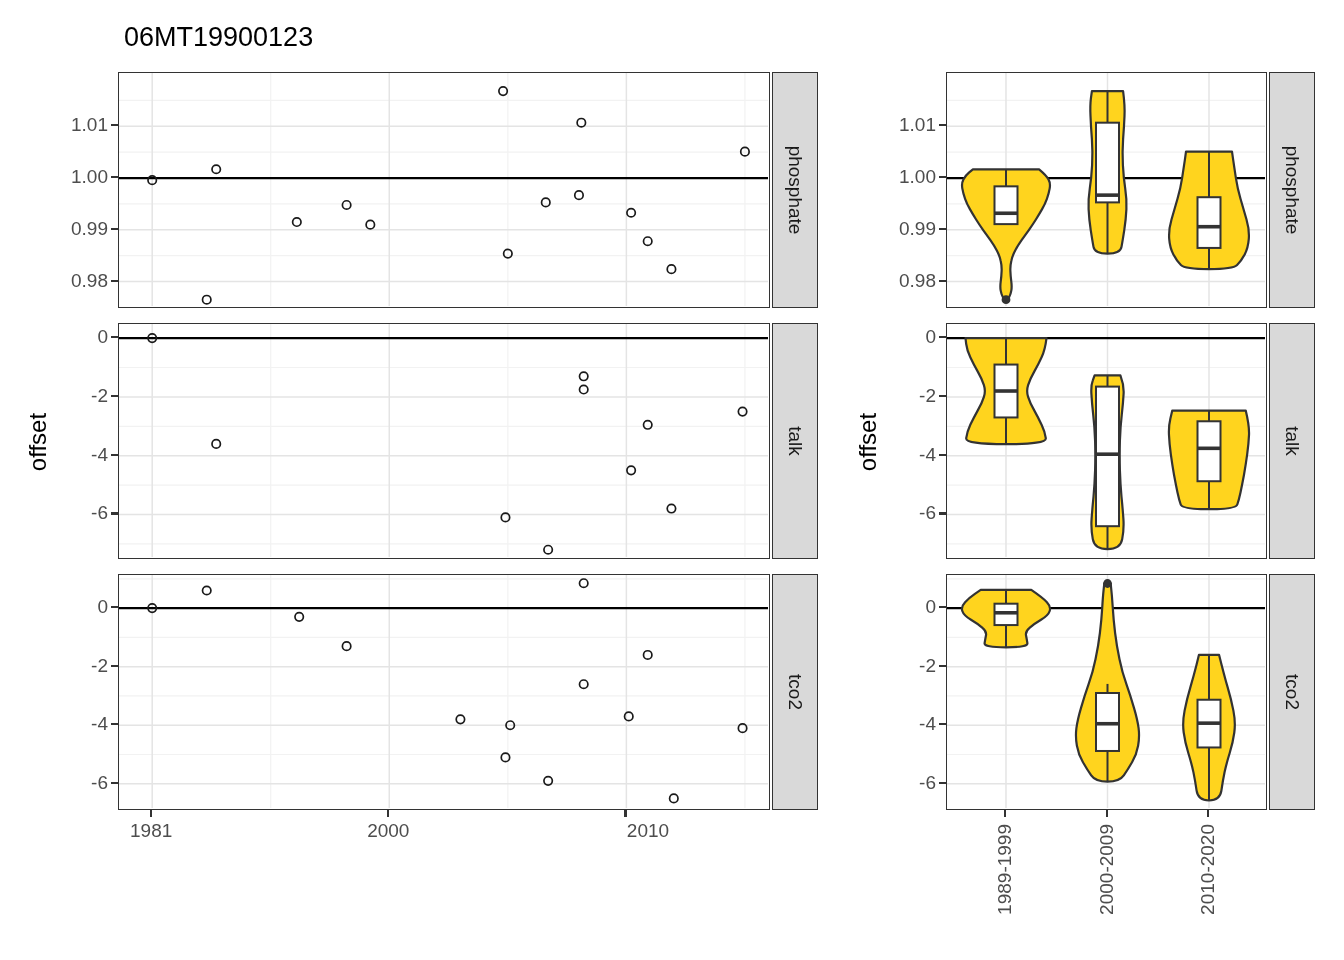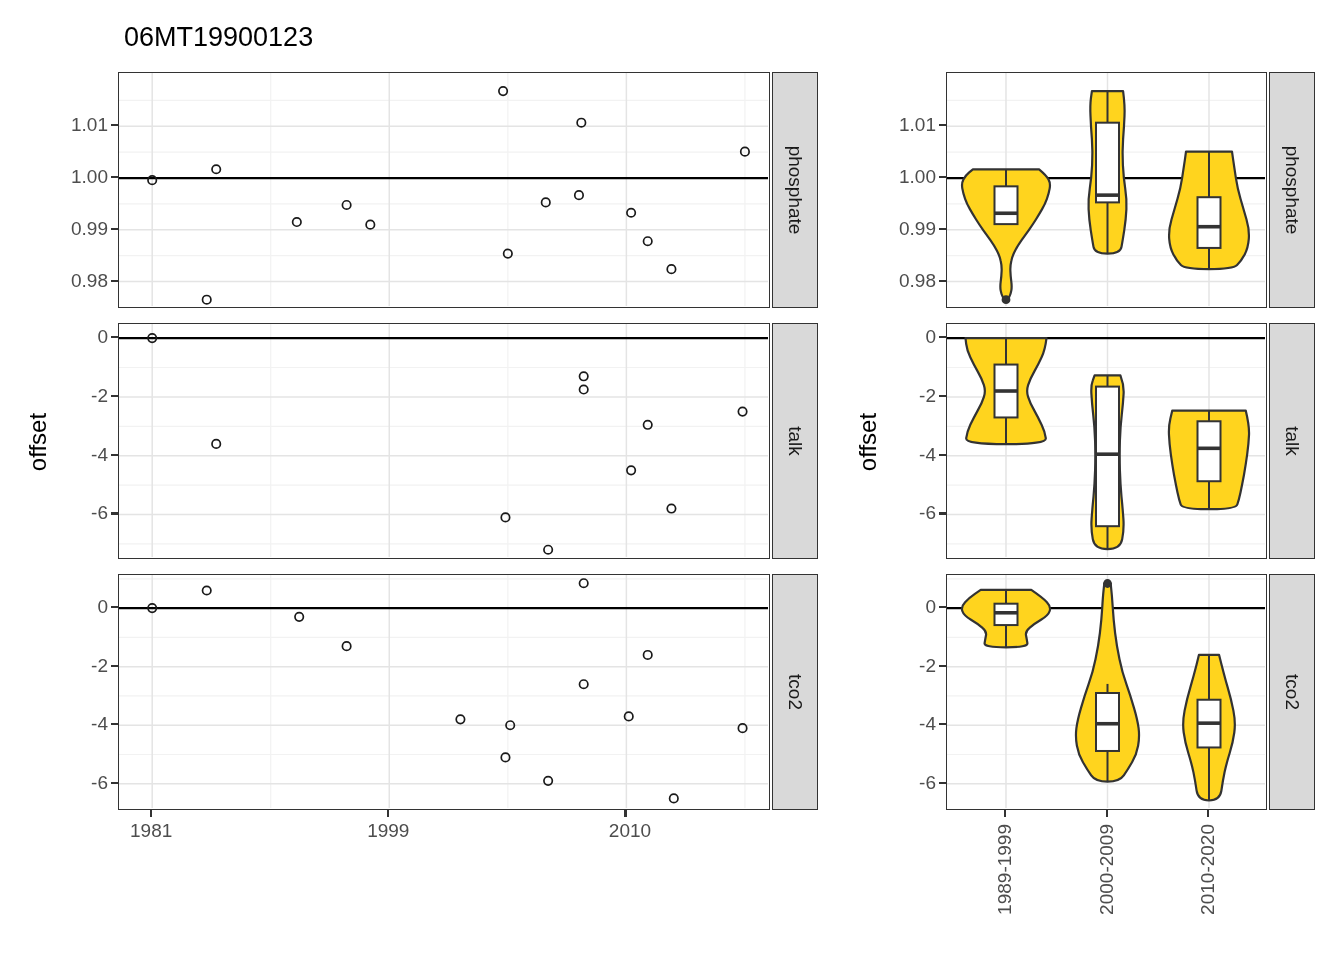--- a/index.html
+++ b/index.html
@@ -312,23 +312,23 @@
       <div class="ytick-label" style="left:38px; top:713.2084367245658px;">-4</div>
       <div class="tickmark" style="left:939px; top:723.2084367245658px; width:7px; height:2.2px;"></div>
       <div class="ytick-label" style="left:866px; top:713.2084367245658px;">-4</div>
       <div class="tickmark" style="left:111px; top:781.7692307692308px; width:7px; height:2.2px;"></div>
       <div class="ytick-label" style="left:38px; top:771.7692307692308px;">-6</div>
       <div class="tickmark" style="left:939px; top:781.7692307692308px; width:7px; height:2.2px;"></div>
       <div class="ytick-label" style="left:866px; top:771.7692307692308px;">-6</div>
       <div class="tickmark" style="left:150.19272727272943px; top:810px; width:2.2px; height:7px;"></div>
       <div class="xtick-label" style="left:111.19272727272943px; top:820px;">1981</div>
       <div class="tickmark" style="left:387.2836363636385px; top:810px; width:2.2px; height:7px;"></div>
-      <div class="xtick-label" style="left:348.2836363636385px; top:820px;">1999</div>
+      <div class="xtick-label" style="left:348.2836363636385px; top:820px;">2000</div>
       <div class="tickmark" style="left:624.3745454545476px; top:810px; width:2.2px; height:7px;"></div>
-      <div class="xtick-label" style="left:590px; top:820px;">2010</div>
+      <div class="xtick-label" style="left:608px; top:820px;">2010</div>
       <div class="tickmark" style="left:1003.9998px; top:810px; width:2.2px; height:7px;"></div>
       <div class="xtick-label-rot" style="left:994.9998px; top:936px;">1989-1999</div>
       <div class="tickmark" style="left:1105.5px; top:810px; width:2.2px; height:7px;"></div>
       <div class="xtick-label-rot" style="left:1096.5px; top:936px;">2000-2009</div>
       <div class="tickmark" style="left:1207.0002px; top:810px; width:2.2px; height:7px;"></div>
       <div class="xtick-label-rot" style="left:1198.0002px; top:936px;">2010-2020</div>
     </div>
 </div>
 
 </body></html>

